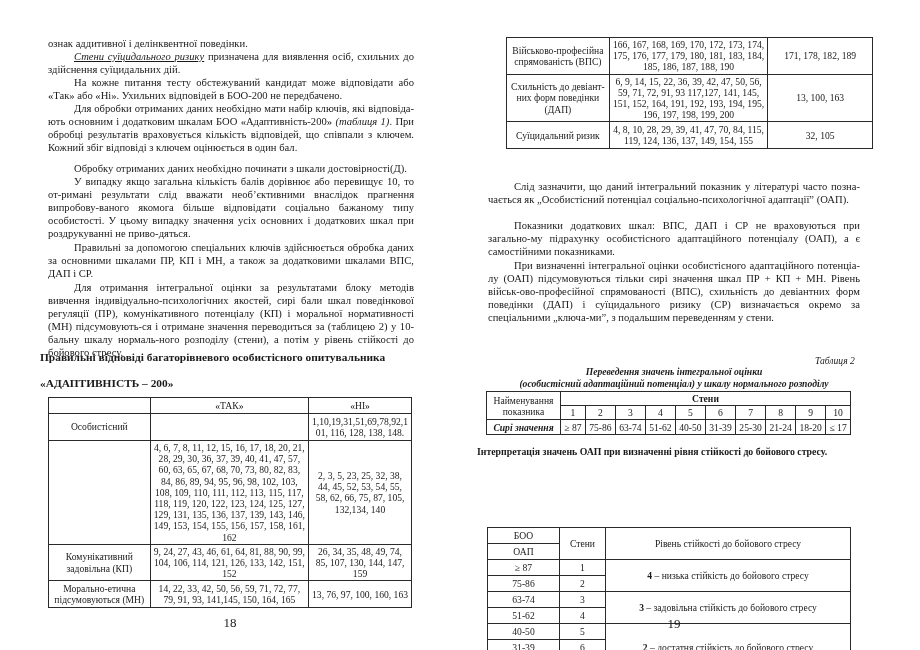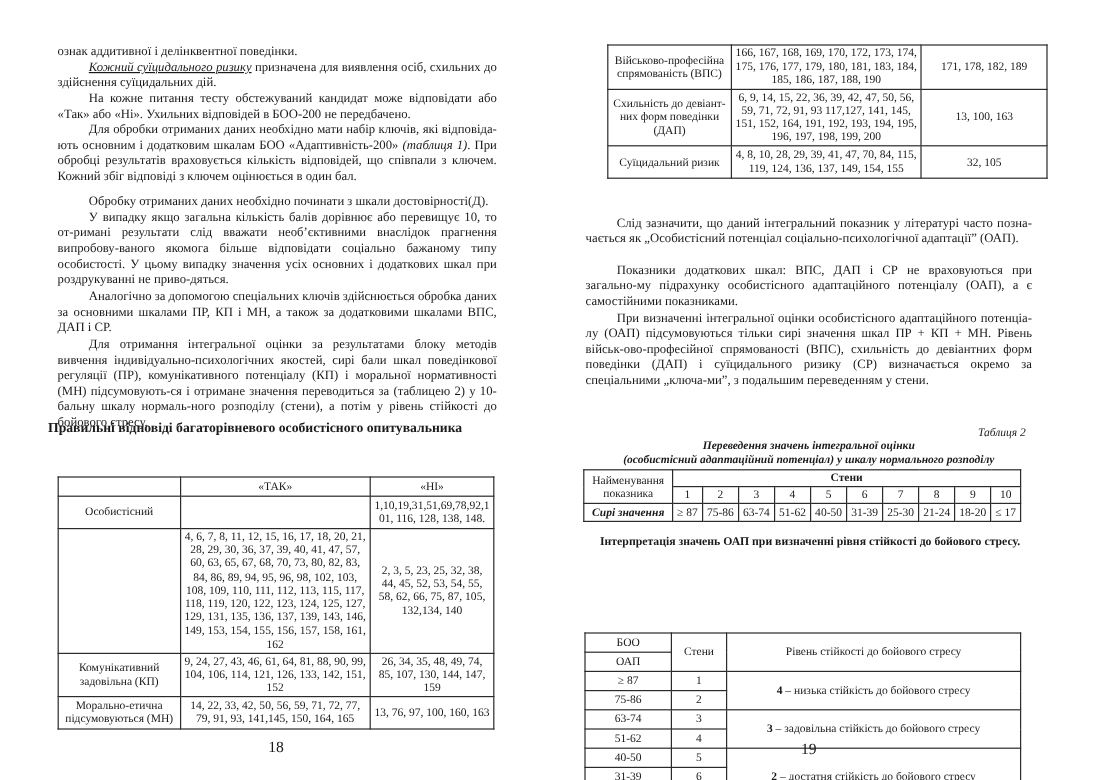--- a/index.html
+++ b/index.html
@@ -20,30 +20,31 @@
   .t1 { border: 1.5px solid #222; }
   .bold { font-weight: bold; }
   .caption-right { position: absolute; font-size: 9.6px; font-style: italic; }
   .caption-center { position: absolute; font-size: 9.6px; font-style: italic; font-weight: bold; text-align: center; line-height: 12px; }
 </style>
 </head>
 <body>
 
 <div class="page" id="page-left">
   <div class="para" style="left:48px; top:37px; width:366px;">ознак аддитивної і делінквентної поведінки.</div>
-  <div class="para indent" style="left:48px; top:50px; width:366px;"><span class="u">Кожний суїцидального ризику</span><span> призначена для виявлення осіб, схильних до здійснення суїцидальних дій.</span></div>
+  <div class="para indent" style="left:48px; top:50px; width:366px;"><span class="u">Стени суїцидального ризику</span><span> призначена для виявлення осіб, схильних до здійснення суїцидальних дій.</span></div>
   <div class="para indent" style="left:48px; top:76px; width:366px;">На кожне питання тесту обстежуваний кандидат може відповідати або «Так» або «Ні». Ухильних відповідей в БОО-200 не передбачено.</div>
   <div class="para indent" style="left:48px; top:102px; width:366px;"><span>Для обробки отриманих даних необхідно мати набір ключів, які відповіда-ють основним і додатковим шкалам БОО «Адаптивність-200» </span><span class="it">(таблиця 1)</span><span>. При обробці результатів враховується кількість відповідей, що співпали з ключем. Кожний збіг відповіді з ключем оцінюється в один бал.</span></div>
 
   <div class="para indent" style="left:48px; top:162px; width:366px;">Обробку отриманих даних необхідно починати з шкали достовірності(Д).</div>
   <div class="para indent" style="left:48px; top:175px; width:366px;">У випадку якщо загальна кількість балів дорівнює або перевищує 10, то от-римані результати слід вважати необ’єктивними внаслідок прагнення випробову-ваного якомога більше відповідати соціально бажаному типу особистості. У цьому випадку значення усіх основних і додаткових шкал при роздрукуванні не приво-дяться.</div>
-  <div class="para indent" style="left:48px; top:241px; width:366px;">Аналогічно за допомогою спеціальних ключів здійснюється обробка даних за основними шкалами ПР, КП і МН, а також за додатковими шкалами ВПС, ДАП і СР.</div>
+  <div class="para indent" style="left:48px; top:241px; width:366px;">Правильні за допомогою спеціальних ключів здійснюється обробка даних за основними шкалами ПР, КП і МН, а також за додатковими шкалами ВПС, ДАП і СР.</div>
   <div class="para indent" style="left:48px; top:281px; width:366px;">Для отримання інтегральної оцінки за результатами блоку методів вивчення індивідуально-психологічних якостей, сирі бали шкал поведінкової регуляції (ПР), комунікативного потенціалу (КП) і моральної нормативності (МН) підсумовують-ся і отримане значення переводиться за (таблицею 2) у 10-бальну шкалу нормаль-ного розподілу (стени), а потім у рівень стійкості до бойового стресу.</div>
 
   <div class="heading" style="left:40px; top:351px; width:380px;">Правильні відповіді багаторівневого особистісного опитувальника</div>
+  <div class="heading" style="left:40px; top:377px; width:380px;">«АДАПТИВНІСТЬ – 200»</div>
 
   <table class="t1" style="left:48px; top:397px; width:364px;">
     <tbody>
         <tr style="height:16px;">
       <td style="width:102px;"></td>
       <td style="width:160px;">«ТАК»</td>
       <td style="width:102px;">«НІ»</td>
     </tr>
     <tr style="height:27px;">
       <td>Особистісний</td>
@@ -129,21 +130,21 @@
       <td>40-50</td>
       <td>31-39</td>
       <td>25-30</td>
       <td>21-24</td>
       <td>18-20</td>
       <td>≤ 17</td>
     </tr>
   </tbody>
     </table>
 
-  <div class="heading" style="left:40px; top:446px; width:372px; font-size:9.8px;">Інтерпретація значень ОАП при визначенні рівня стійкості до бойового стресу.</div>
+  <div class="heading" style="left:17px; top:446px; width:372px; font-size:9.8px;">Інтерпретація значень ОАП при визначенні рівня стійкості до бойового стресу.</div>
 
   <table class="t1" style="left:27px; top:491px; width:364px;margin-top:36px;">
     <tbody>
         <tr style="height:16px;">
       <td style="width:72px;">БОО</td>
       <td rowspan="2" style="width:46px;">Стени</td>
       <td rowspan="2">Рівень стійкості до бойового стресу</td>
     </tr>
     <tr style="height:16px;">
       <td>ОАП</td>

